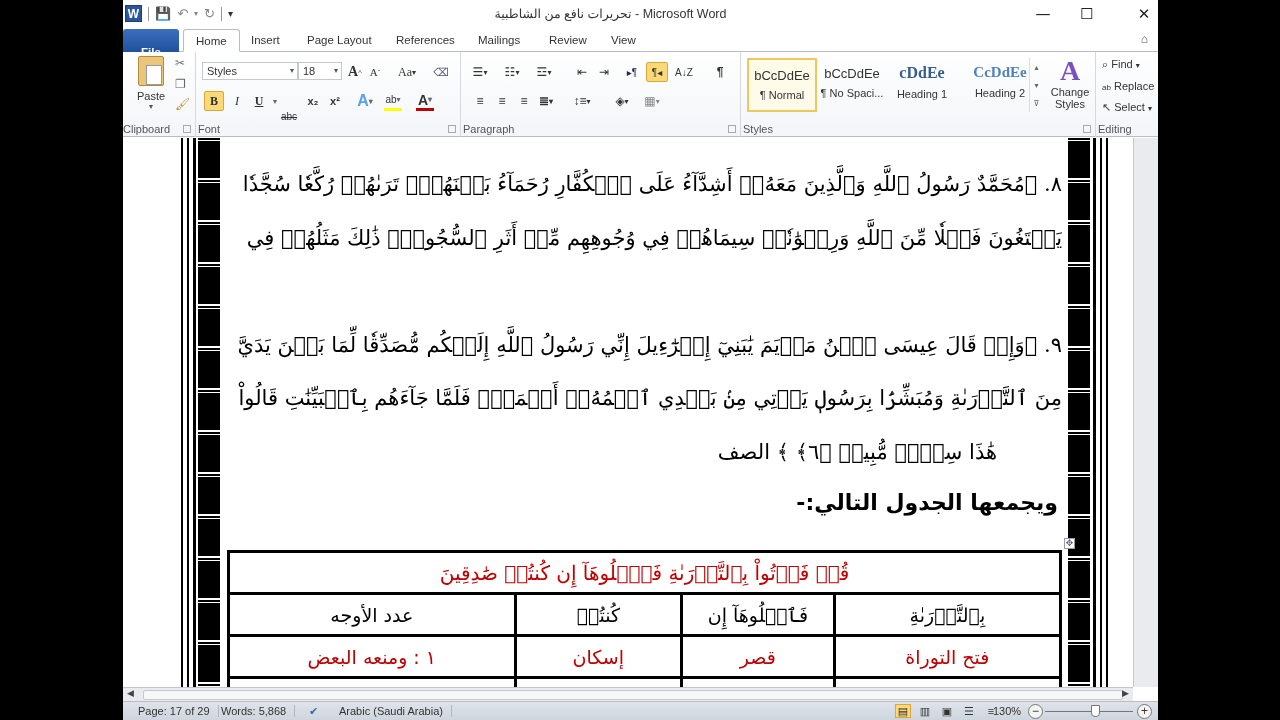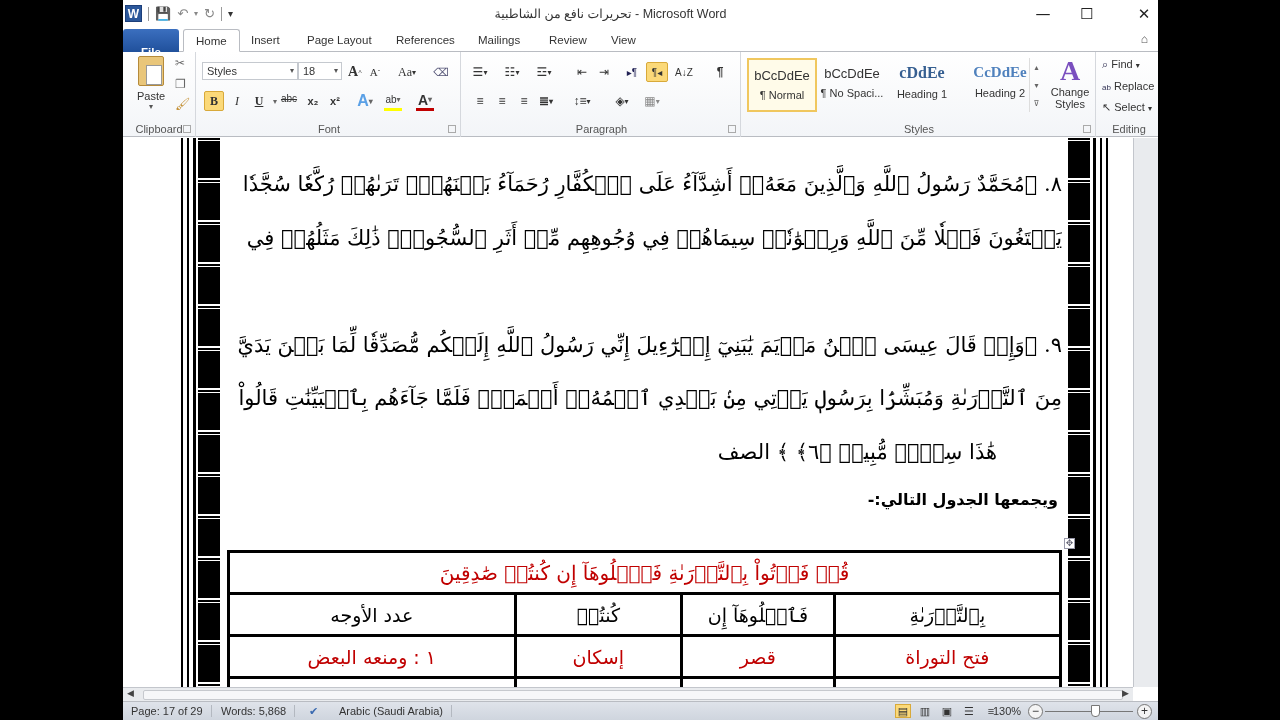--- a/index.html
+++ b/index.html
@@ -16,21 +16,21 @@
 #titlebar .wbtn{position:absolute;top:2px;width:44px;height:24px;display:flex;align-items:center;justify-content:center;font-size:15px;color:#222}
 
 #tabs{position:absolute;left:0;top:28px;width:1035px;height:24px;border-bottom:1px solid #b9bcc2;font-family:"Liberation Sans",sans-serif;font-size:11.5px;color:#333}
 .tab{position:absolute;top:1px;height:23px;line-height:22px;padding:0 12px}
 .tab.file{left:0;width:56px;background:#2b5797;background:linear-gradient(#3b6fbf,#1f4f9a);color:#fff;text-align:center;border-radius:3px 3px 0 0;font-weight:bold;padding:12px}
 .tab.active{background:#fff;border:1px solid #b9bcc2;border-bottom:1px solid #fff;border-radius:3px 3px 0 0}
 .collapse-ribbon{position:absolute;right:10px;top:4px;font-size:12px;color:#555}
 
 #ribbon{position:absolute;left:0;top:52px;width:1035px;height:85px;background:linear-gradient(#fff,#f3f5f8);border-bottom:1px solid #b9bcc2;font-family:"Liberation Sans",sans-serif;font-size:11px;color:#333}
 .group{position:absolute;top:0;height:85px;border-right:1px solid #d5d8dd}
-.glabel{position:absolute;bottom:2px;left:0;right:0;text-align:center;font-size:11px;color:#555}
+.glabel{position:absolute;bottom:2px;left:0;right:0;text-align:left;font-size:11px;color:#555}
 .launcher{position:absolute;bottom:4px;right:4px;width:8px;height:8px;border:1px solid #aaa;font-size:6px}
 .paste{position:absolute;left:8px;top:4px;width:40px;text-align:center}
 .paste .clip{width:26px;height:30px;margin:0 auto;background:#e9c67a;border:1px solid #b58a3a;border-radius:2px;position:relative}
 .paste .clip::after{content:"";position:absolute;left:7px;top:8px;width:14px;height:18px;background:#fff;border:1px solid #999}
 .paste .lbl{margin-top:4px}
 .smallico{position:absolute;font-size:12px;color:#666}
 .fbox{position:absolute;height:18px;border:1px solid #c5c9cf;background:#fff;font-size:11px;line-height:16px;padding-left:4px}
 .fbox .dd{position:absolute;right:3px;top:0;font-size:8px;color:#555}
 .btn{position:absolute;height:20px;min-width:18px;display:flex;align-items:center;justify-content:center;font-size:12px;color:#333}
 .btn.on{background:#fbd979;border:1px solid #d8a93a;border-radius:2px}
@@ -134,21 +134,21 @@
       <div class="btn" style="left:200px;top:10px;font-family:'Liberation Serif',serif;font-weight:normal">
             <span>Aa</span>
             <span style="font-size:8px">▾</span>
           </div>
       <div class="btn" style="left:234px;top:10px;font-size:11px;color:#557">⌫</div>
 
       <div class="btn on" style="left:6px;top:39px;width:20px;font-weight:bold;font-family:'Liberation Serif',serif">B</div>
       <div class="btn" style="left:30px;top:39px;font-style:italic;font-family:'Liberation Serif',serif">I</div>
       <div class="btn" style="left:52px;top:39px;text-decoration:underline;font-weight:bold;font-family:'Liberation Serif',serif">U</div>
       <div class="btn" style="left:68px;top:39px;font-size:8px;color:#666">▾</div>
-      <div class="btn" style="left:82px;top:36px;text-decoration:line-through;font-size:10px">abc</div>
+      <div class="btn" style="left:82px;top:54px;text-decoration:line-through;font-size:10px">abc</div>
       <div class="btn" style="left:106px;top:39px;font-size:11px;font-weight:bold">x₂</div>
       <div class="btn" style="left:128px;top:39px;font-size:11px;font-weight:bold">x²</div>
       <div class="btn" style="left:158px;top:39px;color:#5aa0e6;font-size:16px;font-weight:bold">
             <span>A</span>
             <span style="font-size:8px;color:#666">▾</span>
           </div>
       <div class="btn" style="left:186px;top:39px;font-size:10px;border-bottom:3px solid #ffff00">
             <span>ab</span>
             <span style="font-size:8px;color:#666">▾</span>
           </div>
@@ -234,21 +234,21 @@
       <div class="vline" style="left:970px;width:3px"></div>
       <div class="vline" style="left:977px;width:2px"></div>
       <div class="vline" style="left:983px;width:2px"></div>
 
       <div class="doctext ayah" style="left:104px;top:20px;width:835px;white-space:nowrap;overflow:hidden">٨. ﴿مُحَمَّدٌ رَسُولُ ٱللَّهِ وَٱلَّذِينَ مَعَهُۥٓ أَشِدَّآءُ عَلَى ٱلۡكُفَّارِ رُحَمَآءُ بَيۡنَهُمۡۖ تَرَىٰهُمۡ رُكَّعٗا سُجَّدٗا</div>
       <div class="doctext ayah" style="left:104px;top:74px;width:835px;white-space:nowrap;overflow:hidden">يَبۡتَغُونَ فَضۡلٗا مِّنَ ٱللَّهِ وَرِضۡوَٰنٗاۖ سِيمَاهُمۡ فِي وُجُوهِهِم مِّنۡ أَثَرِ ٱلسُّجُودِۚ ذَٰلِكَ مَثَلُهُمۡ فِي</div>
       <div class="doctext ayah" style="left:104px;top:181px;width:835px;white-space:nowrap;overflow:hidden">٩. ﴿وَإِذۡ قَالَ عِيسَى ٱبۡنُ مَرۡيَمَ يَٰبَنِيٓ إِسۡرَٰٓءِيلَ إِنِّي رَسُولُ ٱللَّهِ إِلَيۡكُم مُّصَدِّقٗا لِّمَا بَيۡنَ يَدَيَّ</div>
       <div class="doctext ayah" style="left:104px;top:234px;width:835px;white-space:nowrap;overflow:hidden">مِنَ ٱلتَّوۡرَىٰةِ وَمُبَشِّرَۢا بِرَسُولٖ يَأۡتِي مِنۢ بَعۡدِي ٱسۡمُهُۥٓ أَحۡمَدُۖ فَلَمَّا جَآءَهُم بِٱلۡبَيِّنَٰتِ قَالُواْ</div>
       <div class="doctext ayah" style="left:104px;top:288px;width:770px;white-space:nowrap">هَٰذَا سِحۡرٞ مُّبِينٞ ﴿٦﴾ ﴾ الصف</div>
 
-      <div class="doctext" style="left:600px;top:352px;width:335px;font-family:'DejaVu Sans',sans-serif;font-size:16px;font-weight:bold">ويجمعها الجدول التالي:-</div>
+      <div class="doctext" style="left:600px;top:352px;width:335px;font-family:'DejaVu Sans',sans-serif;font-size:22px;font-weight:bold">ويجمعها الجدول التالي:-</div>
       <div style="position:absolute;left:941px;top:400px;font-size:9px;color:#667;border:1px solid #99a;width:11px;height:11px;line-height:9px;text-align:center;background:#fff">✥</div>
 
       <table id="tbl">
         <tbody>
               <tr>
           <td colspan="4" class="hdr">قُلۡ فَأۡتُواْ بِٱلتَّوۡرَىٰةِ فَٱتۡلُوهَآ إِن كُنتُمۡ صَٰدِقِينَ</td>
         </tr>
         <tr>
           <td style="width:231px;font-family:'DejaVu Serif',serif">بِٱلتَّوۡرَىٰةِ</td>
           <td style="width:155px;font-family:'DejaVu Serif',serif">فَٱتۡلُوهَآ إِن</td>
@@ -273,21 +273,21 @@
     <div id="vscroll"></div>
   </div>
 
   <div id="hscroll">
     <span style="position:absolute;left:4px;top:0;font-size:9px;color:#444">◀</span>
     <div class="thumb"></div>
     <span style="position:absolute;right:4px;top:0;font-size:9px;color:#444">▶</span>
   </div>
 
   <div id="status">
-    <span class="item" style="left:0">Page: 17 of 29</span>
+    <span class="item" style="left:7px">Page: 17 of 29</span>
     <span class="item" style="left:90px">Words: 5,868</span>
     <span class="item" style="left:178px;color:#3a6ab0;border-right:none">✔</span>
     <span class="item" style="left:210px;border-right:1px solid #b3b8c0;padding-left:6px">Arabic (Saudi Arabia)</span>
     <div class="viewbtns">
       <span class="on">▤</span>
       <span>▥</span>
       <span>▣</span>
       <span>☰</span>
       <span>≡</span>
     </div>

